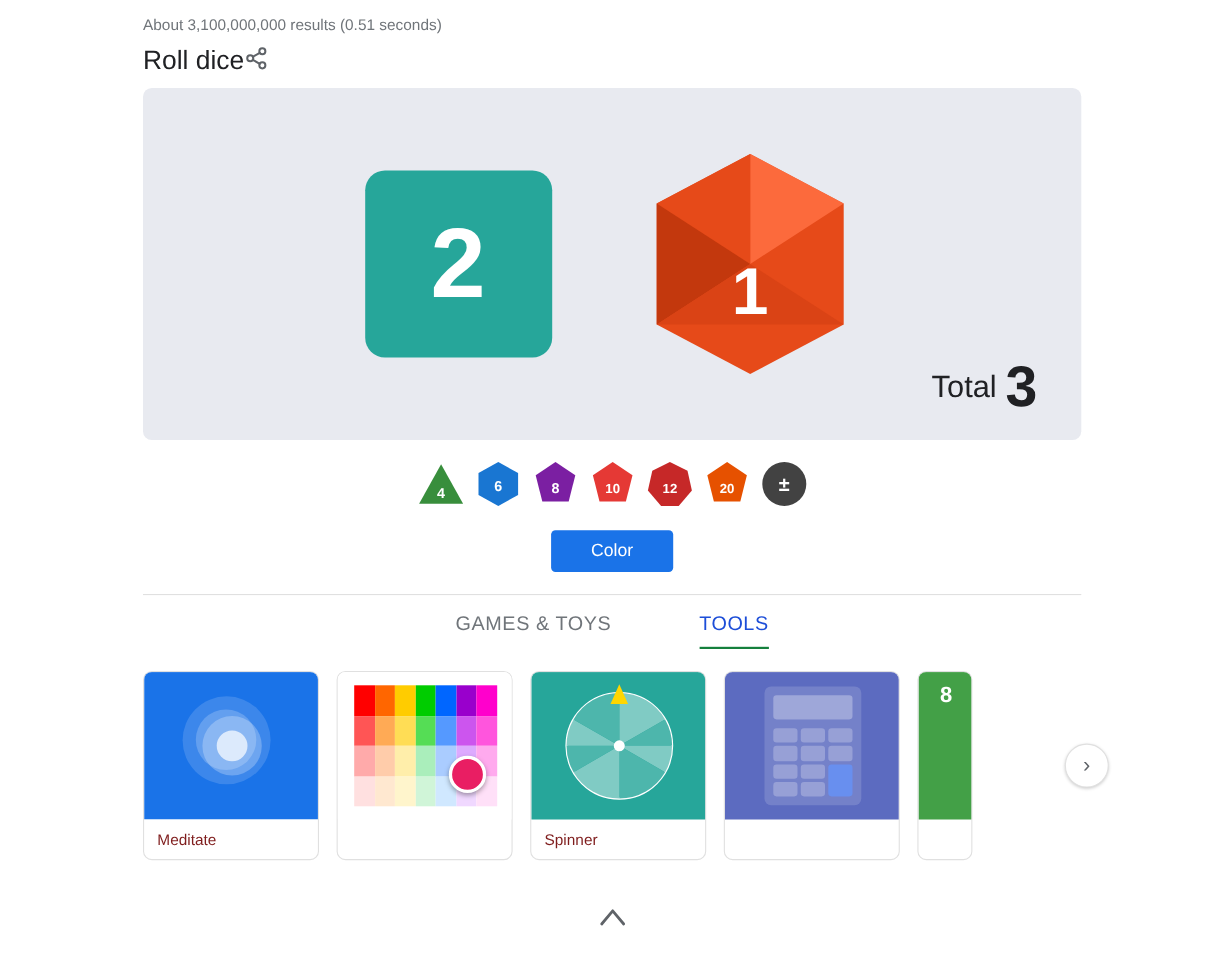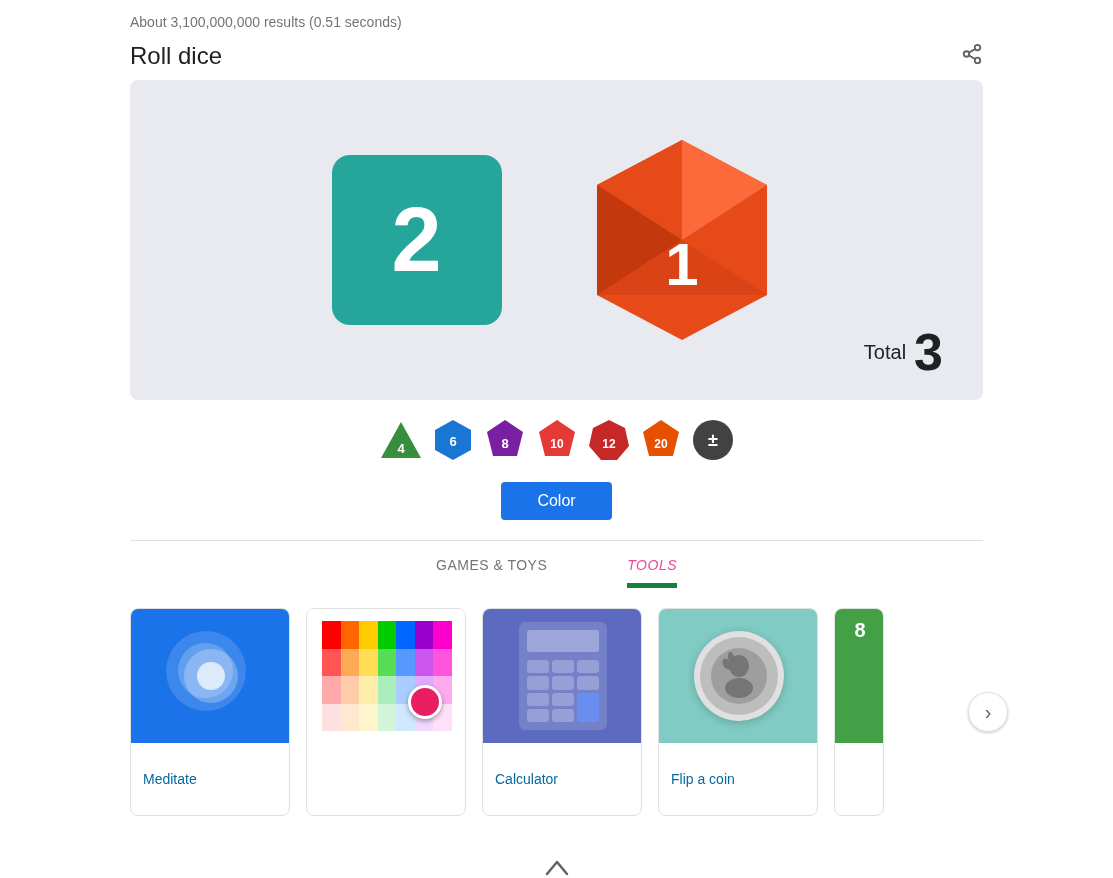--- a/index.html
+++ b/index.html
@@ -1,58 +1,58 @@
 <!DOCTYPE html>
 <html><head>
   <meta charset="utf-8">
   <style>
     * { box-sizing: border-box; margin: 0; padding: 0; }
     body { font-family: Arial, sans-serif; background: #fff; color: #202124; width: 1113px; min-height: 878px; overflow-x: hidden; }
 
     .results-info { color: #70757a; font-size: 14px; padding: 14px 130px 6px; }
 
-    .roll-dice-header { display: flex; justify-content: space-between; align-items: center; padding: 6px 130px 10px; }
+    .roll-dice-header { display: flex; align-items: center; padding: 6px 130px 10px; }
     .roll-dice-title { font-size: 24px; font-weight: normal; color: #202124; }
     .share-icon { color: #5f6368; cursor: pointer; font-size: 20px; }
 
     .dice-area { background: #e8eaf0; margin: 0 130px; border-radius: 8px; padding: 30px 40px; display: flex; align-items: center; justify-content: center; position: relative; min-height: 320px; }
 
     
     .dice-d6 { width: 170px; height: 170px; background: #26a69a; border-radius: 18px; display: flex; align-items: center; justify-content: center; margin-right: 80px; }
     .dice-d6 span { color: white; font-size: 90px; font-weight: bold; }
 
     
     .dice-d20-container { position: relative; width: 200px; height: 220px; display: flex; align-items: center; justify-content: center; }
     .dice-d20-svg { width: 200px; height: 220px; }
 
     .total-display { position: absolute; bottom: 18px; right: 40px; display: flex; align-items: center; gap: 8px; }
-    .total-label { font-size: 20px; color: #202124; }
+    .total-label { font-size: 28px; color: #202124; }
     .total-number { font-size: 52px; font-weight: bold; color: #202124; }
 
     
     .dice-selector { display: flex; justify-content: center; align-items: center; gap: 8px; padding: 18px 0 10px; }
     .die-btn { width: 44px; height: 44px; border: none; cursor: pointer; background: transparent; display: flex; align-items: center; justify-content: center; font-size: 13px; font-weight: bold; color: white; }
 
     
     .roll-btn-container { display: flex; justify-content: center; padding: 10px 0 20px; }
     .roll-btn { background: #1a73e8; color: white; border: none; border-radius: 4px; padding: 10px 36px; font-size: 16px; cursor: pointer; font-weight: 500; min-width: 100px; }
 
     
     .divider { border: none; border-top: 1px solid #e0e0e0; margin: 0 130px; }
 
     
     .tabs { display: flex; justify-content: center; gap: 80px; padding: 16px 0 0; }
-    .tab { font-size: 14px; padding-bottom: 10px; cursor: pointer; color: #70757a; font-weight: 500; text-transform: uppercase; letter-spacing: 0.5px; text-align: center; }
-    .tab.active { color: #ec4899; border-bottom: 5px solid #15803d; font-style: italic; }
+    .tab { font-size: 18px; padding-bottom: 10px; cursor: pointer; color: #70757a; font-weight: 500; text-transform: uppercase; letter-spacing: 0.5px; text-align: center; }
+    .tab.active { color: #1d4ed8; border-bottom: 2px solid #15803d; }
 
     
     .tools-row { display: flex; gap: 16px; padding: 20px 130px; overflow: hidden; position: relative; }
     .tool-card { width: 160px; min-width: 160px; border: 1px solid #e0e0e0; border-radius: 8px; overflow: hidden; cursor: pointer; }
     .tool-card-img { width: 160px; height: 134px; display: flex; align-items: center; justify-content: center; overflow: hidden; }
-    .tool-card-label { padding: 28px 12px; font-size: 14px; color: #0369a1; }
+    .tool-card-label { padding: 10px 12px; font-size: 14px; color: #7f1d1d; }
 
     
     .meditate-bg { background: #1a73e8; width: 100%; height: 100%; display: flex; align-items: center; justify-content: center; }
     .meditate-circles { position: relative; width: 80px; height: 80px; }
     .circle-outer { width: 80px; height: 80px; border-radius: 50%; background: rgba(255,255,255,0.15); position: absolute; }
     .circle-mid { width: 55px; height: 55px; border-radius: 50%; background: rgba(255,255,255,0.2); position: absolute; top: 12px; left: 12px; }
 
     
     .partial-card { width: 50px; min-width: 50px; border: 1px solid #e0e0e0; border-radius: 8px; overflow: hidden; cursor: pointer; position: relative; }
 
@@ -235,63 +235,64 @@
               <div style="flex:1; background:#f0d8ff;"></div>
               <div style="flex:1; background:#ffe0f8;"></div>
             </div>
           </div>
 
           <div style="position:absolute; bottom:12px; right:10px; width:34px; height:34px; border-radius:50%; background:#e91e63; border:3px solid white; box-shadow: 0 2px 5px rgba(0,0,0,0.35);"></div>
         </div>
       </div>
     </div>
 
+    <div class="tool-card">
+      <div class="tool-card-img" style="background:#26a69a; position:relative; display:flex; align-items:center; justify-content:center;">
+        <div style="position:relative; width:100px; height:100px;">
+          <svg width="100" height="100" viewBox="0 0 100 100">
+            <circle cx="50" cy="50" r="48" fill="#26a69a" stroke="white" stroke-width="2"></circle>
+
+            <path d="M50,50 L50,2 A48,48 0 0,1 91.6,26 Z" fill="#80cbc4"></path>
+            <path d="M50,50 L91.6,26 A48,48 0 0,1 98,50 Z" fill="#4db6ac"></path>
+            <path d="M50,50 L98,50 A48,48 0 0,1 91.6,74 Z" fill="#80cbc4"></path>
+            <path d="M50,50 L91.6,74 A48,48 0 0,1 50,98 Z" fill="#4db6ac"></path>
+            <path d="M50,50 L50,98 A48,48 0 0,1 8.4,74 Z" fill="#80cbc4"></path>
+            <path d="M50,50 L8.4,74 A48,48 0 0,1 2,50 Z" fill="#4db6ac"></path>
+            <path d="M50,50 L2,50 A48,48 0 0,1 8.4,26 Z" fill="#80cbc4"></path>
+            <path d="M50,50 L8.4,26 A48,48 0 0,1 50,2 Z" fill="#4db6ac"></path>
+            <circle cx="50" cy="50" r="5" fill="white"></circle>
+          </svg>
+          
+          <div style="position:absolute; top:-6px; left:50%; transform:translateX(-50%); width:0; height:0; border-left:8px solid transparent; border-right:8px solid transparent; border-bottom:18px solid #ffd600;"></div>
+        </div>
+      </div>
+      <div class="tool-card-label">Spinner</div>
+    </div>
 
     <div class="tool-card">
       <div class="tool-card-img" style="background:#5c6bc0; display:flex; align-items:center; justify-content:center;">
         <div style="width:88px; height:108px; background:rgba(255,255,255,0.15); border-radius:6px; padding:8px; display:flex; flex-direction:column; gap:4px;">
           <div style="background:rgba(255,255,255,0.3); border-radius:3px; height:22px; margin-bottom:4px;"></div>
           <div style="display:grid; grid-template-columns: repeat(3, 1fr); gap:3px; flex:1;">
             <div style="background:rgba(255,255,255,0.25); border-radius:3px;"></div>
             <div style="background:rgba(255,255,255,0.25); border-radius:3px;"></div>
             <div style="background:rgba(255,255,255,0.25); border-radius:3px;"></div>
             <div style="background:rgba(255,255,255,0.25); border-radius:3px;"></div>
             <div style="background:rgba(255,255,255,0.25); border-radius:3px;"></div>
             <div style="background:rgba(255,255,255,0.25); border-radius:3px;"></div>
             <div style="background:rgba(255,255,255,0.25); border-radius:3px;"></div>
             <div style="background:rgba(255,255,255,0.25); border-radius:3px;"></div>
             <div style="background:rgba(100,149,255,0.7); border-radius:3px; grid-row: span 2;"></div>
             <div style="background:rgba(255,255,255,0.25); border-radius:3px;"></div>
             <div style="background:rgba(255,255,255,0.25); border-radius:3px;"></div>
           </div>
         </div>
       </div>
-      <div class="tool-card-label">Calculator</div>
-    </div>
-
-    <div class="tool-card">
-      <div class="tool-card-img" style="background:#80cbc4; display:flex; align-items:center; justify-content:center;">
-        <div style="width:90px; height:90px; border-radius:50%; background:#e0e0e0; display:flex; align-items:center; justify-content:center; box-shadow: 0 2px 8px rgba(0,0,0,0.2);">
-          <div style="width:78px; height:78px; border-radius:50%; background:#bdbdbd; display:flex; align-items:center; justify-content:center; overflow:hidden;">
-            <svg width="60" height="60" viewBox="0 0 60 60">
-
-              <circle cx="30" cy="30" r="28" fill="#9e9e9e"></circle>
-
-              <ellipse cx="30" cy="20" rx="10" ry="11" fill="#757575"></ellipse>
-
-              <ellipse cx="30" cy="42" rx="14" ry="10" fill="#757575"></ellipse>
-
-              <ellipse cx="18" cy="18" rx="4" ry="6" fill="#757575" transform="rotate(-30, 18, 18)"></ellipse>
-              <ellipse cx="22" cy="11" rx="3" ry="5" fill="#757575" transform="rotate(-10, 22, 11)"></ellipse>
-            </svg>
-          </div>
-        </div>
-      </div>
-      <div class="tool-card-label">Flip a coin</div>
-    </div>
+    </div>
+
 
     <div class="partial-card">
       <div class="tool-card-img" style="background:#43a047; width:50px; height:134px; display:flex; align-items:flex-start; justify-content:center; padding-top:10px;">
         <span style="color:white; font-size:20px; font-weight:bold;">8</span>
       </div>
     </div>
   </div>
 
   <div class="nav-arrow">
     <span style="font-size:20px; color:#5f6368;">›</span>

